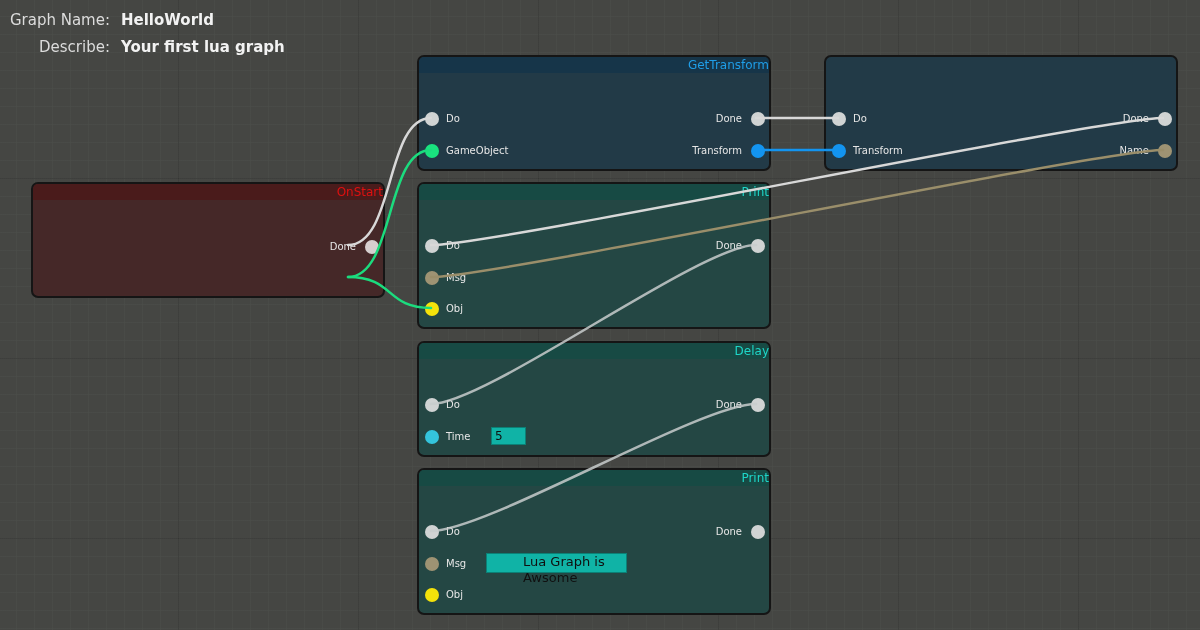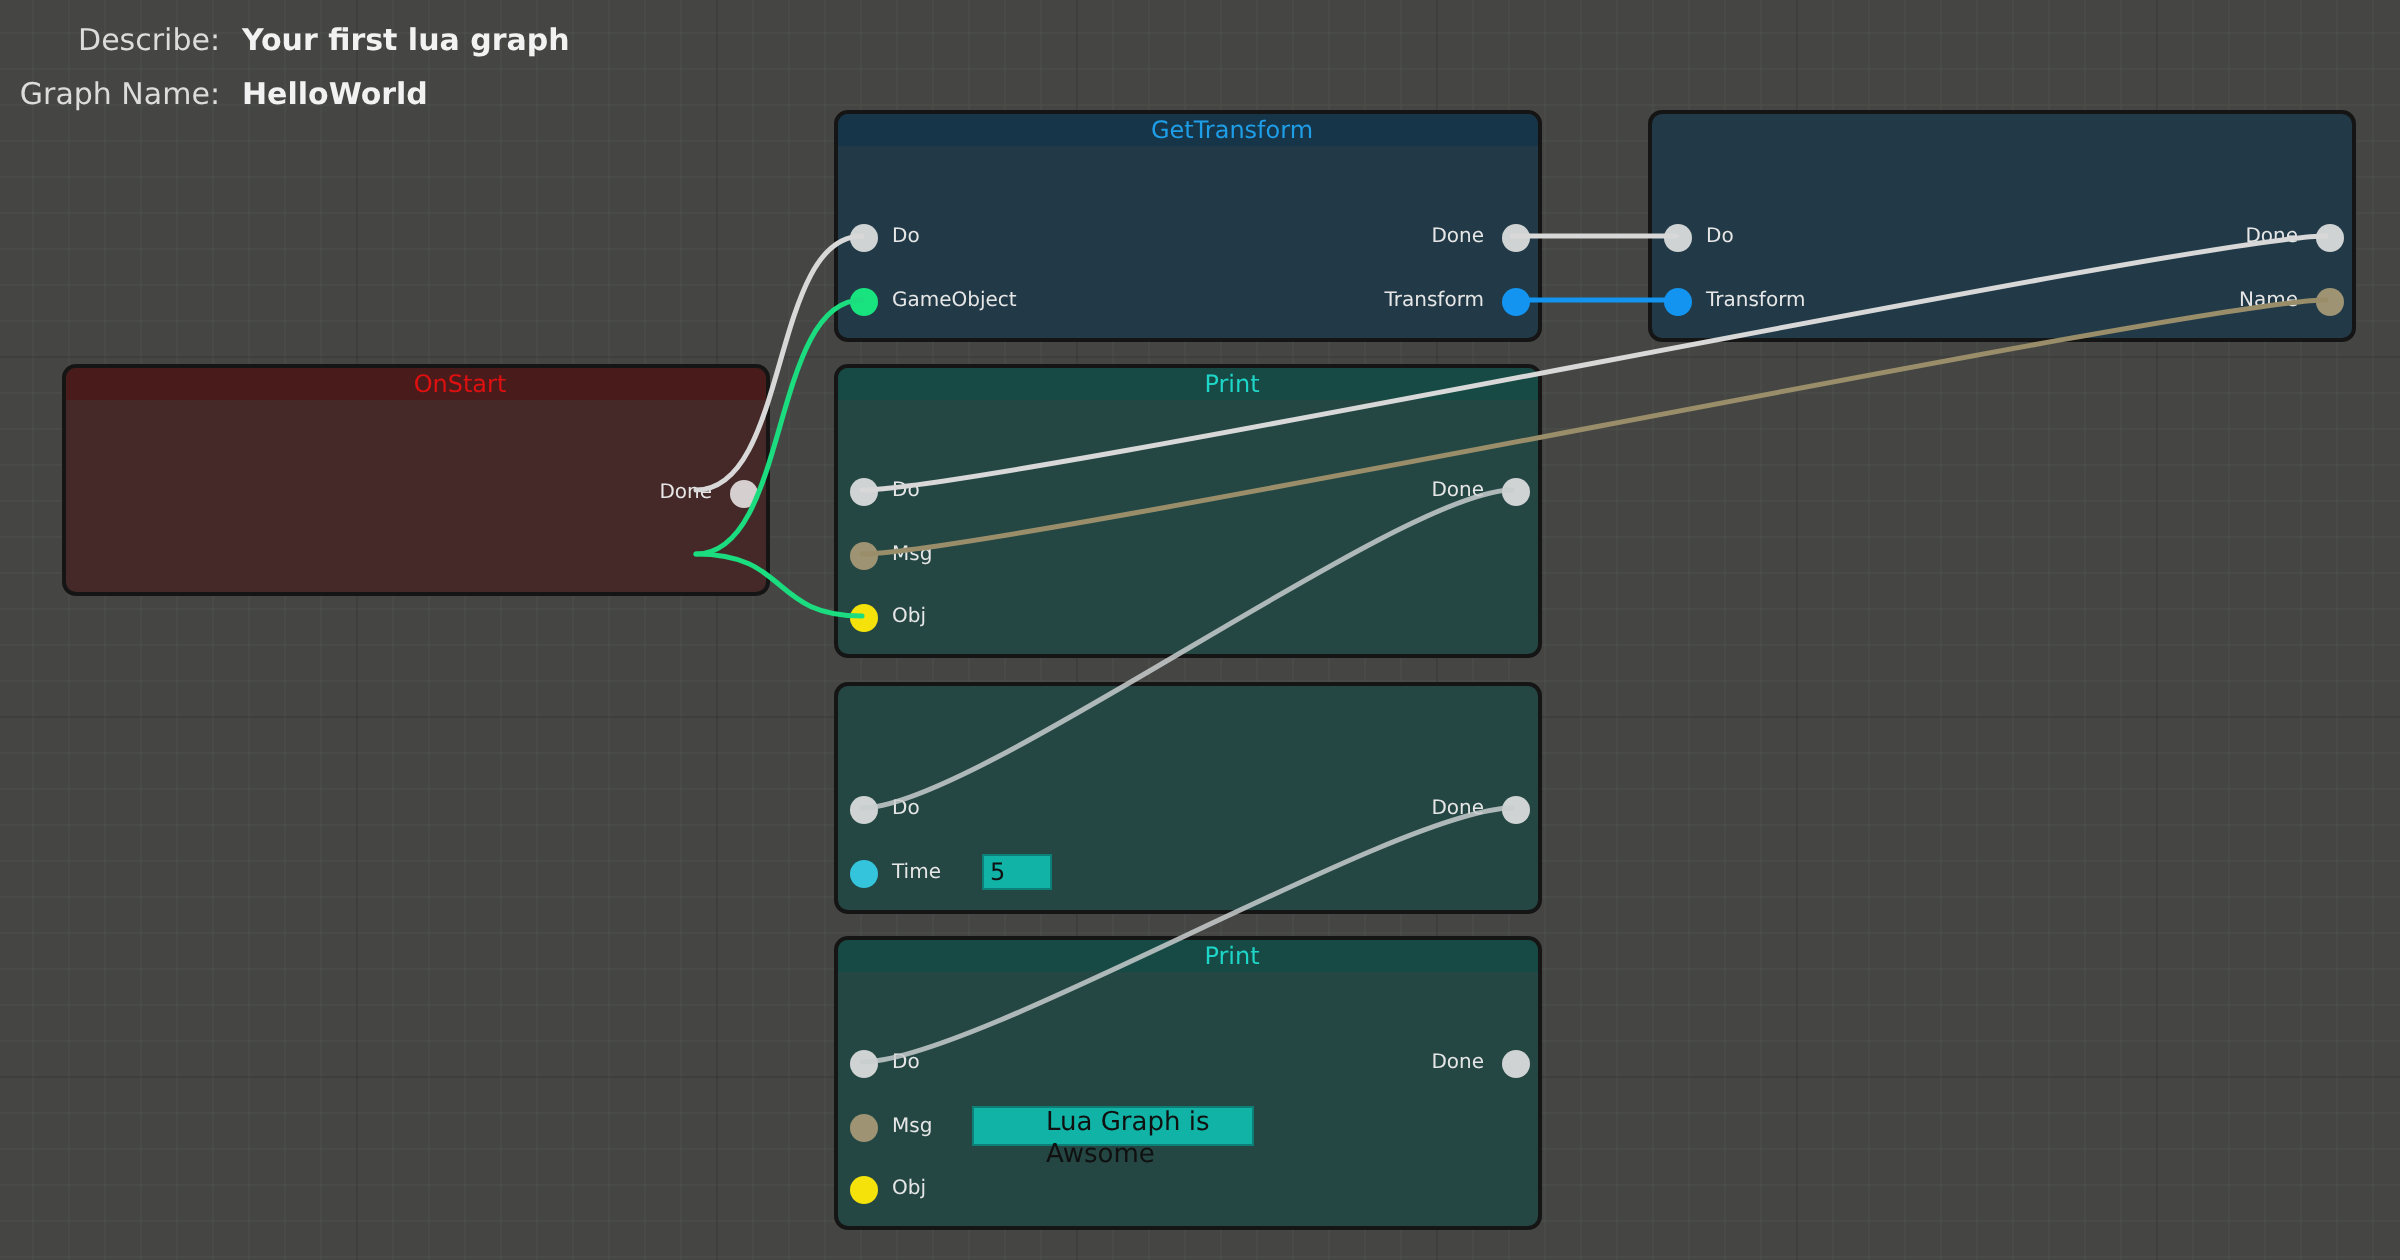--- a/index.html
+++ b/index.html
@@ -14,21 +14,21 @@
     background-size: 180px 180px, 180px 180px, 18px 18px, 18px 18px;
     background-position: -2px -2px, -2px -2px, -2px -2px, -2px -2px;
     font-family:"DejaVu Sans", sans-serif;
   }
   .info { position:absolute; left:0; top:6px; color:#e6e6e6; font-size:15px; }
   .info-row { display:flex; height:27px; align-items:center; }
   .info-label { width:110px; text-align:right; color:#dcdcdc; }
   .info-value { margin-left:11px; font-weight:bold; color:#f2f2f2; }
 
   .node { position:absolute; border:2px solid #151515; border-radius:7px; overflow:hidden; box-sizing:border-box; }
-  .node-title { height:16px; line-height:16px; text-align:center; font-size:12px;padding-left:44px; }
+  .node-title { height:16px; line-height:16px; text-align:right; font-size:12px;padding-left:44px; }
   .port { position:absolute; font-size:10px; color:#e6e6e6; height:16px; line-height:16px; }
   .port .lbl { position:absolute; top:0; white-space:nowrap; }
   .dot { position:absolute; width:14px; height:14px; border-radius:50%; top:1px; }
   .in .dot { left:-1px; }
   .in .lbl { left:20px; }
   .out .dot { right:-1px; }
   .out .lbl { right:22px; }
 
   .n-blue { background:#223a47; }
   .n-blue .node-title { background:#163549; color:#1f9ee8; }
@@ -40,26 +40,26 @@
   .field { position:absolute; background:#10b3a6; border:1px solid #0c8076; color:#101010; font-size:12px; line-height:16px; height:18px; box-sizing:border-box; padding:0 3px; }
 
   svg.wires { position:absolute; left:0; top:0; width:1200px; height:630px; pointer-events:none; }
   svg.wires path { fill:none; stroke-width:2.5; stroke-linecap:round; }
 </style>
 </head>
 <body>
 
 <div class="info">
   <div class="info-row">
+    <span class="info-label">Graph Name:</span>
+    <span class="info-value">HelloWorld</span>
+  </div>
+  <div class="info-row">
     <span class="info-label">Describe:</span>
     <span class="info-value">Your first lua graph</span>
-  </div>
-  <div class="info-row">
-    <span class="info-label">Graph Name:</span>
-    <span class="info-value">HelloWorld</span>
   </div>
 </div>
 
 <div class="node n-red" style="left:9px;top:182px;width:354px;height:116px;margin-left:22px;">
   <div class="node-title">OnStart</div>
   <div class="port out" style="right:5px;top:55px;width:200px;">
     <span class="lbl">Done</span>
     <span class="dot" style="background:#d6cfcf;"></span>
   </div>
 </div>
@@ -117,20 +117,21 @@
     <span class="dot" style="background:#f4e20a;"></span>
     <span class="lbl">Obj</span>
   </div>
   <div class="port out" style="right:5px;top:54px;width:150px;">
     <span class="lbl">Done</span>
     <span class="dot" style="background:#d0d3d3;"></span>
   </div>
 </div>
 
 <div class="node n-teal" style="left:417px;top:341px;width:354px;height:116px;">
+  <div class="node-title">Delay</div>
   <div class="port in" style="left:7px;top:54px;width:150px;">
     <span class="dot" style="background:#d0d3d3;"></span>
     <span class="lbl">Do</span>
   </div>
   <div class="port in" style="left:7px;top:86px;width:150px;">
     <span class="dot" style="background:#34c4dc;"></span>
     <span class="lbl">Time</span>
   </div>
   <div class="field" style="left:72px;top:84px;width:35px;">5</div>
   <div class="port out" style="right:5px;top:54px;width:150px;">

